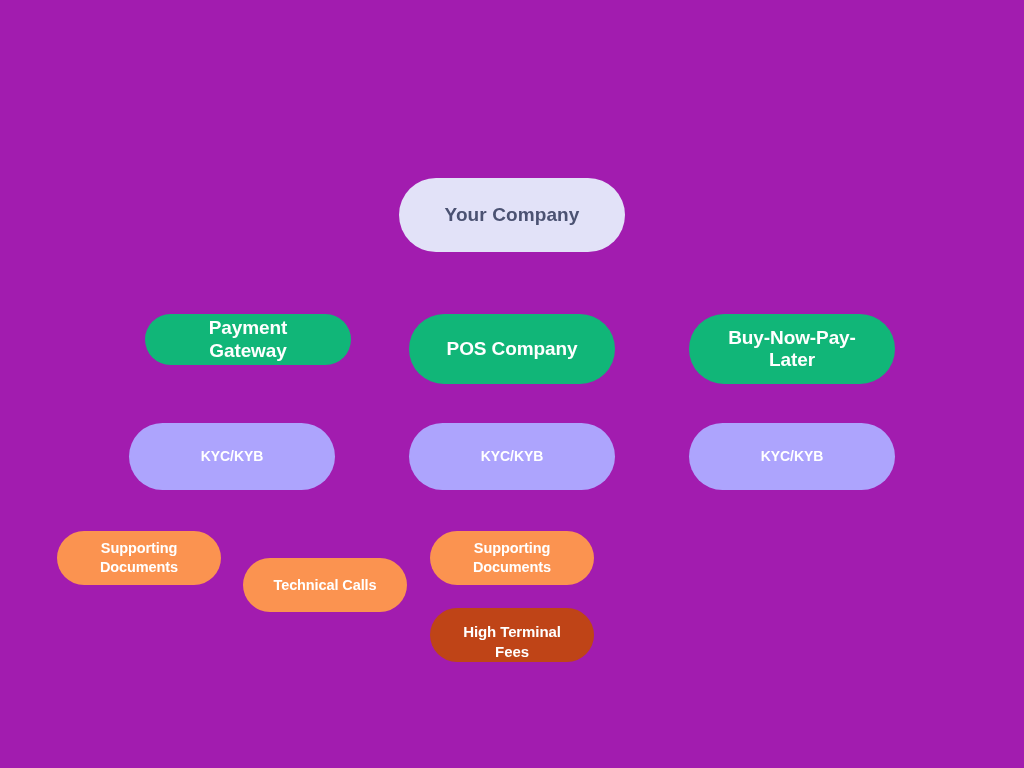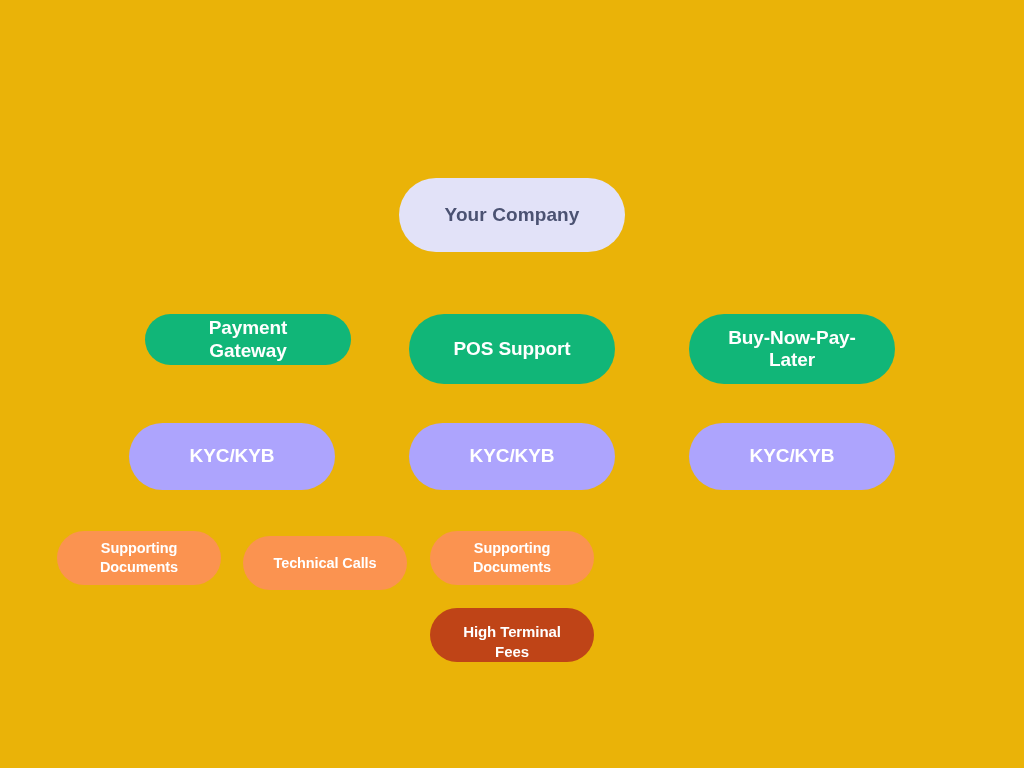--- a/index.html
+++ b/index.html
@@ -12,21 +12,21 @@
     width: 1024px;
     height: 768px;
     overflow: hidden;
     font-family: "Liberation Sans", sans-serif;
     position: relative;
   }
   #canvas {
     position: relative;
     width: 1024px;
     height: 768px;
-    background: #eab308;
+    background: #a21caf;
   }
   .node {
     position: absolute;
     box-sizing: border-box;
     display: flex;
     align-items: center;
     justify-content: center;
     text-align: center;
     font-weight: bold;
     line-height: 1.18;
@@ -50,21 +50,21 @@
     color: #FFFFFF;
     border-radius: 35px;
     font-size: 19px;
   }
 
   
   .lvl-compliance {
     background: #ADA4FD;
     color: #FFFFFF;
     border-radius: 34px;
-    font-size: 19px;
+    font-size: 14px;
   }
 
   
   .lvl-request {
     background: #FB9350;
     color: #FFFFFF;
     border-radius: 27px;
     font-size: 14.5px;
     line-height: 1.3;
   }
@@ -78,26 +78,26 @@
     line-height: 1.33;
   }
 </style>
 </head>
 <body>
 
 <div id="canvas">
     <div class="node lvl-company" style="left: 399px; top: 178px; width: 226px; height: 74px;"><span>Your Company</span></div>
     <div class="node lvl-provider" style="left: 145px; top: 314px; width: 206px; height: 51px;"><span>Payment
 Gateway</span></div>
-    <div class="node lvl-provider" style="left: 409px; top: 314px; width: 206px; height: 70px;"><span>POS Support</span></div>
+    <div class="node lvl-provider" style="left: 409px; top: 314px; width: 206px; height: 70px;"><span>POS Company</span></div>
     <div class="node lvl-provider" style="left: 689px; top: 314px; width: 206px; height: 70px;"><span>Buy-Now-Pay-
 Later</span></div>
     <div class="node lvl-compliance" style="left: 129px; top: 423px; width: 206px; height: 67px;"><span>KYC/KYB</span></div>
     <div class="node lvl-compliance" style="left: 409px; top: 423px; width: 206px; height: 67px;"><span>KYC/KYB</span></div>
     <div class="node lvl-compliance" style="left: 689px; top: 423px; width: 206px; height: 67px;"><span>KYC/KYB</span></div>
     <div class="node lvl-request" style="left: 57px; top: 531px; width: 164px; height: 54px;"><span>Supporting
 Documents</span></div>
-    <div class="node lvl-request" style="left: 243px; top: 536px; width: 164px; height: 54px;"><span>Technical Calls</span></div>
+    <div class="node lvl-request" style="left: 243px; top: 558px; width: 164px; height: 54px;"><span>Technical Calls</span></div>
     <div class="node lvl-request" style="left: 430px; top: 531px; width: 164px; height: 54px;"><span>Supporting
 Documents</span></div>
     <div class="node lvl-outcome" style="left: 430px; top: 608px; width: 164px; height: 54px; align-items: flex-end;"><span>High Terminal
 Fees</span></div>
   </div>
 
 </body></html>

